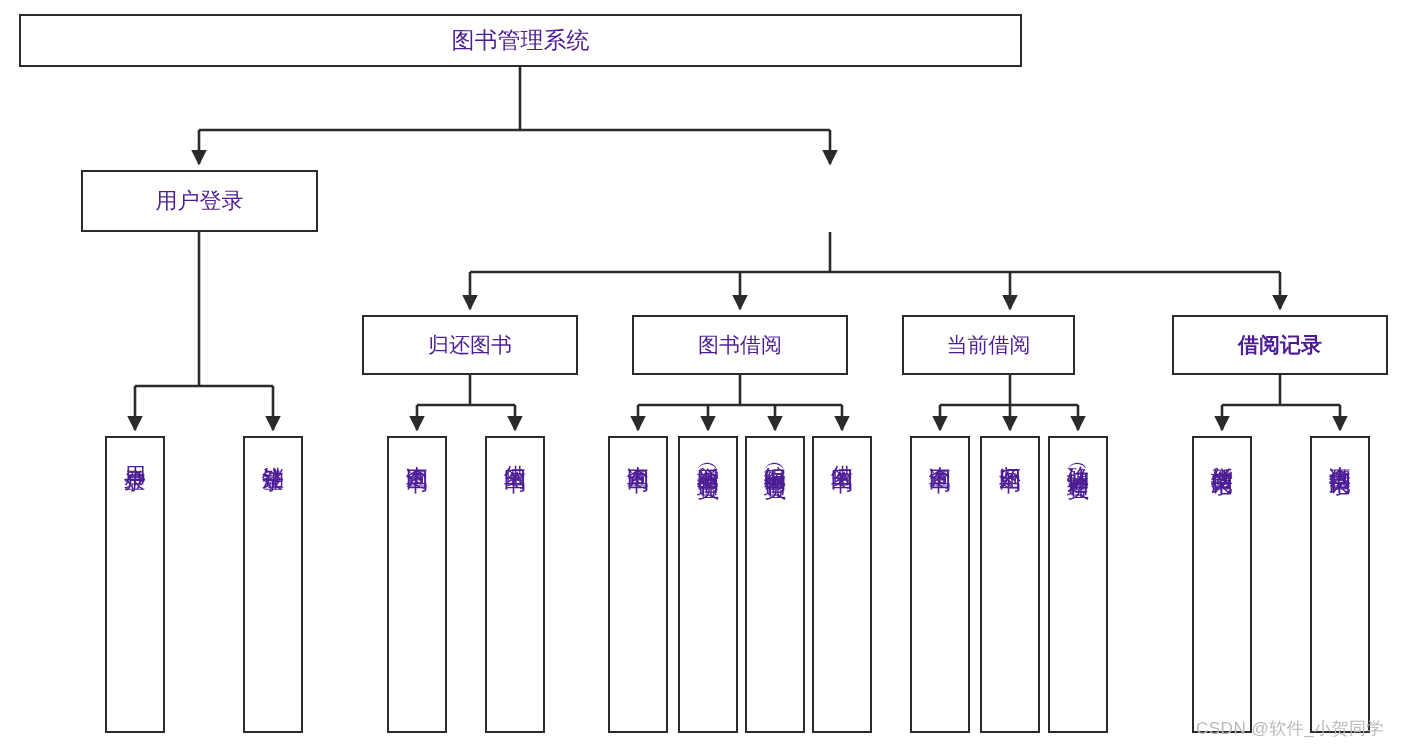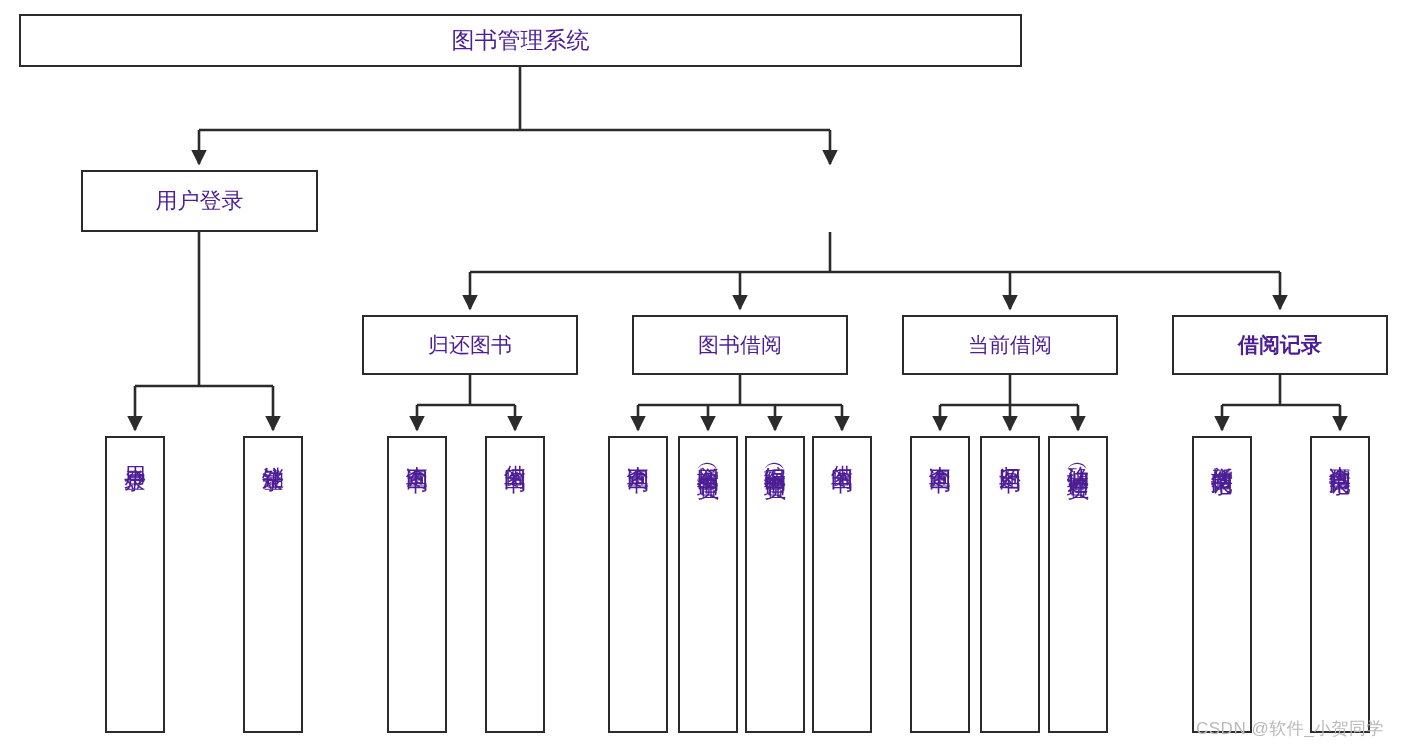--- a/index.html
+++ b/index.html
@@ -138,21 +138,21 @@
   <div class="node level-2" style="left:81px; top:170px; width:237px; height:62px;">
     <span class="node-label">用户登录</span>
   </div>
 
   <div class="node level-3" style="left:362px; top:315px; width:216px; height:60px;">
     <span class="node-label">归还图书</span>
   </div>
   <div class="node level-3" style="left:632px; top:315px; width:216px; height:60px;">
     <span class="node-label">图书借阅</span>
   </div>
-  <div class="node level-3" style="left:902px; top:315px; width:216px; height:60px;">
+  <div class="node level-3" style="left:902px; top:315px; width:173px; height:60px;">
     <span class="node-label">当前借阅</span>
   </div>
   <div class="node level-3" style="left:1172px; top:315px; width:216px; height:60px;font-weight:bold;">
     <span class="node-label">借阅记录</span>
   </div>
 
   <div class="node leaf" style="left:105px; top:436px; width:60px; height:297px;">
     <span class="node-label">用户登录</span>
   </div>
   <div class="node leaf" style="left:243px; top:436px; width:60px; height:297px;">

